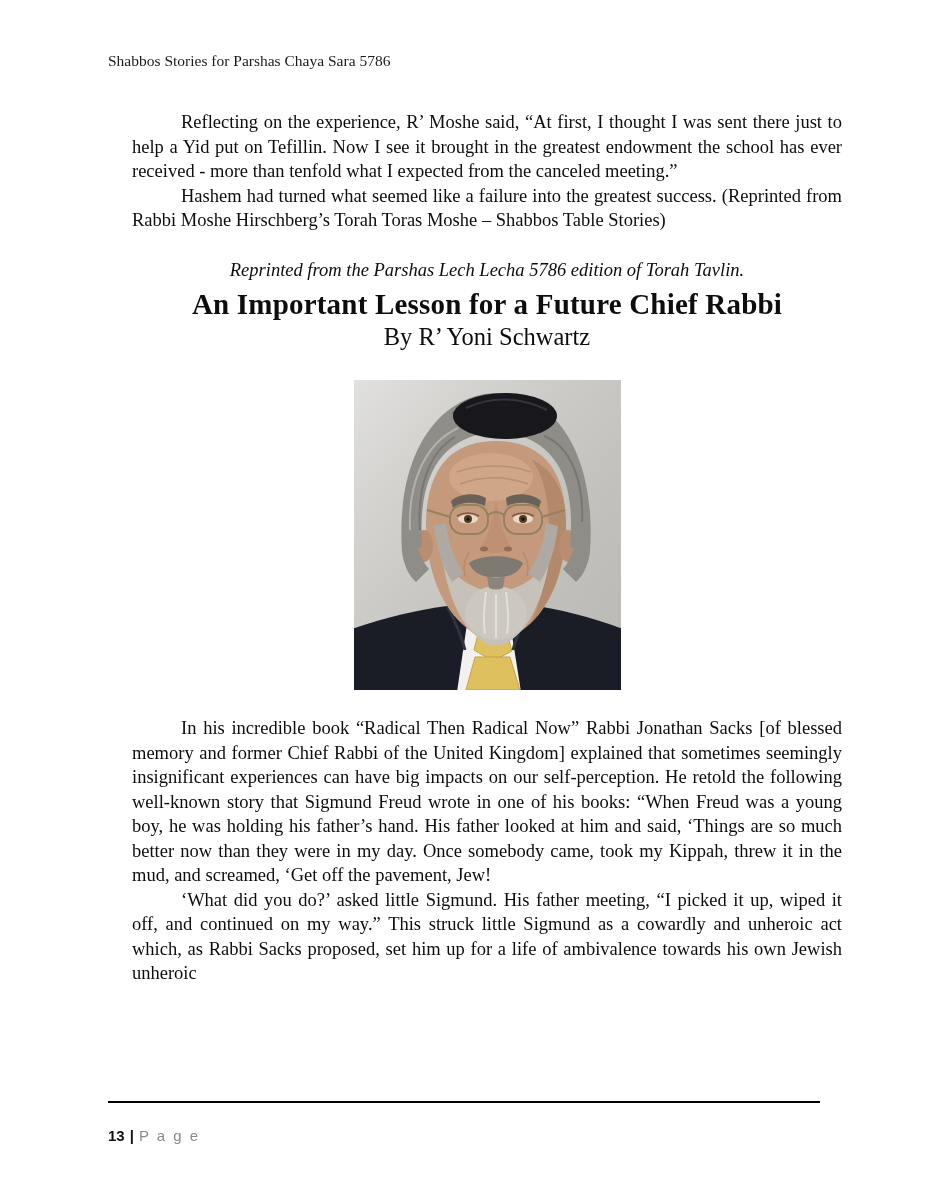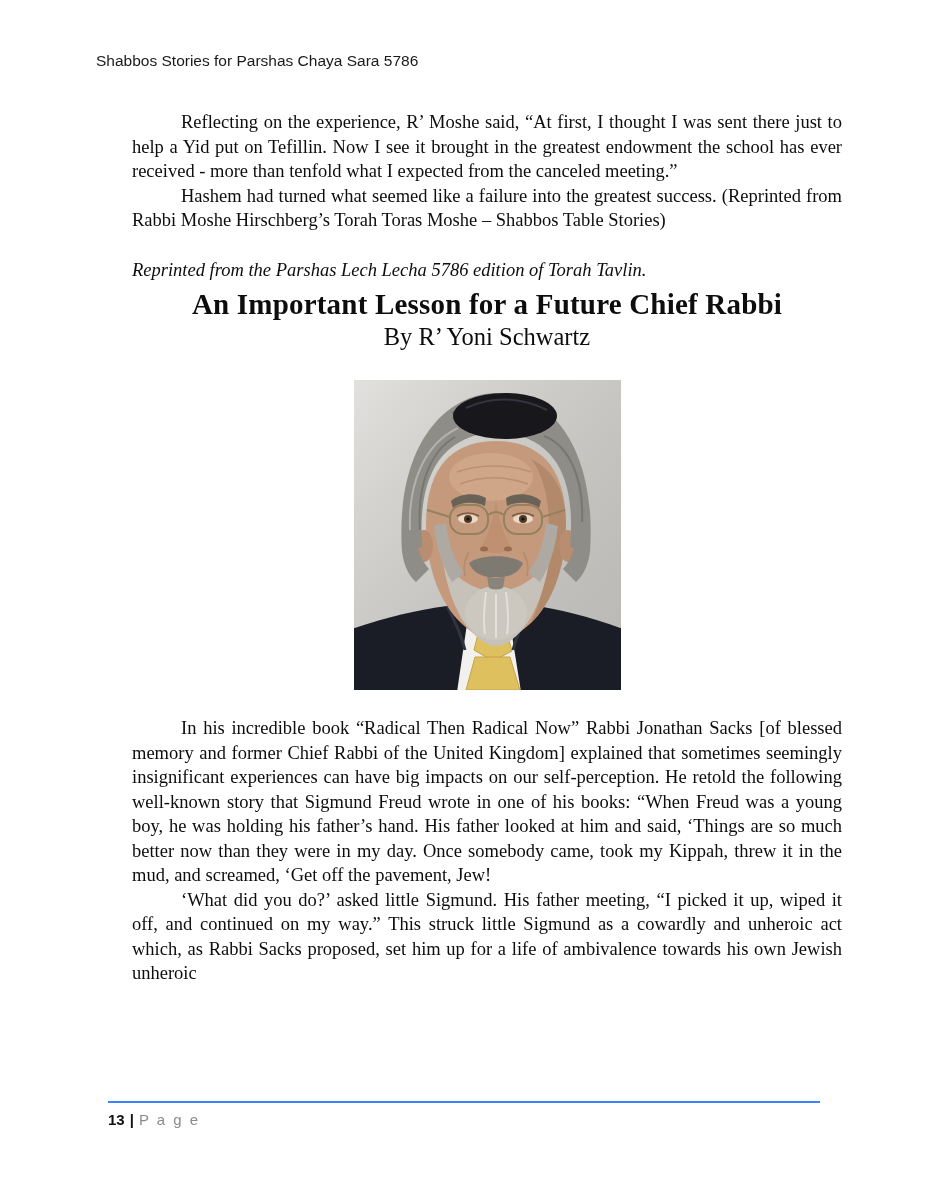--- a/index.html
+++ b/index.html
@@ -1,45 +1,45 @@
 <!DOCTYPE html>
 <html><head>
 <meta charset="utf-8">
 <style>
   html,body { margin:0; padding:0; background:#ffffff; }
   .page {
     position:relative; width:927px; height:1200px; background:#ffffff;
     font-family:"Liberation Serif", serif; color:#0d0d0d; overflow:hidden;
   }
   .header {
-    position:absolute; left:96px; top:52px;
-    font-family:Liberation Sans, sans-serif; font-size:15.5px; color:#1a1a1a;
+    position:absolute; left:108px; top:52px;
+    font-family:Liberation Serif, serif; font-size:15.5px; color:#1a1a1a;
   }
   .body-block {
     position:absolute; left:108px; top:110px; width:710px;
     font-size:18.5px; line-height:24.5px; text-align:justify;margin-left:24px;
   }
   .body-block p { margin:0; }
   p.ind { text-indent:49px; }
-  .source-line { font-style:italic; margin-top:25px !important; text-align:left; }
+  .source-line { font-style:italic; margin-top:25px !important; text-align:center; }
   .story-title {
     font-size:29px; line-height:36px; font-weight:bold;
     text-align:center; margin:4px 0 0 0; letter-spacing:0.2px;
   }
   .story-byline {
     font-size:24.5px; line-height:29px; font-weight:normal;
     text-align:center; margin:0;
   }
   .photo-wrap { width:267px; height:310px; margin:29px auto 0 auto; }
   .photo-wrap svg { display:block; }
   .para-book { margin-top:26px !important; }
   .it { }
   .footer {
     position:absolute; left:108px; top:1101px; width:712px;
-    border-top:2px solid #3b82f6; padding-top:8px;
+    border-top:2px solid #000000; padding-top:24px;
     font-family:"Liberation Sans", sans-serif; font-size:15px; color:#111;
   }
   .footer .num { font-weight:bold; }
   .footer .sep { font-weight:bold; margin:0 5px; }
   .footer .pglabel { color:#8b8b8b; letter-spacing:2px; }
 </style>
 </head>
 <body>
 
 <div class="page">

